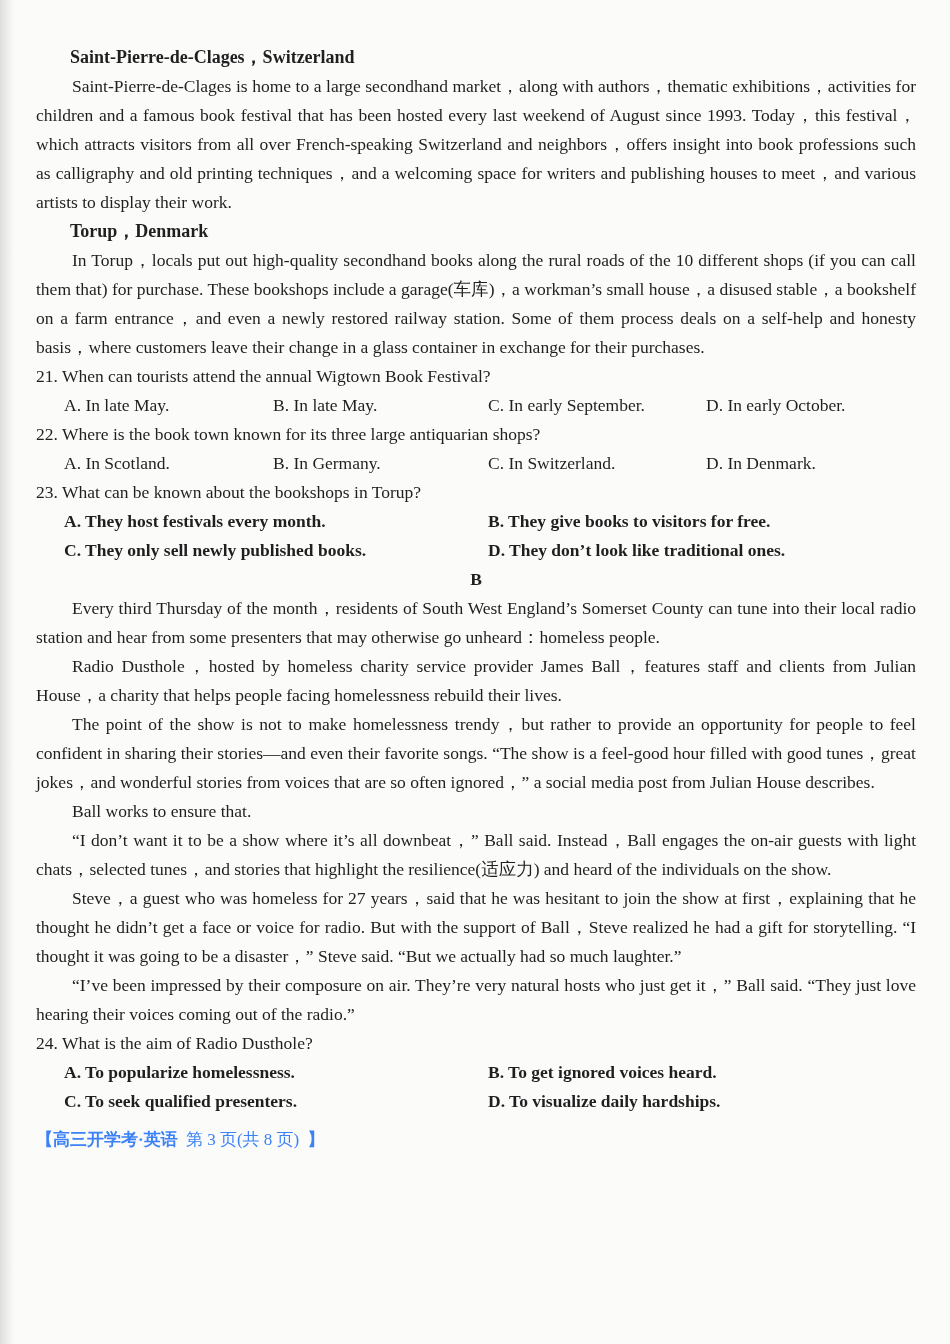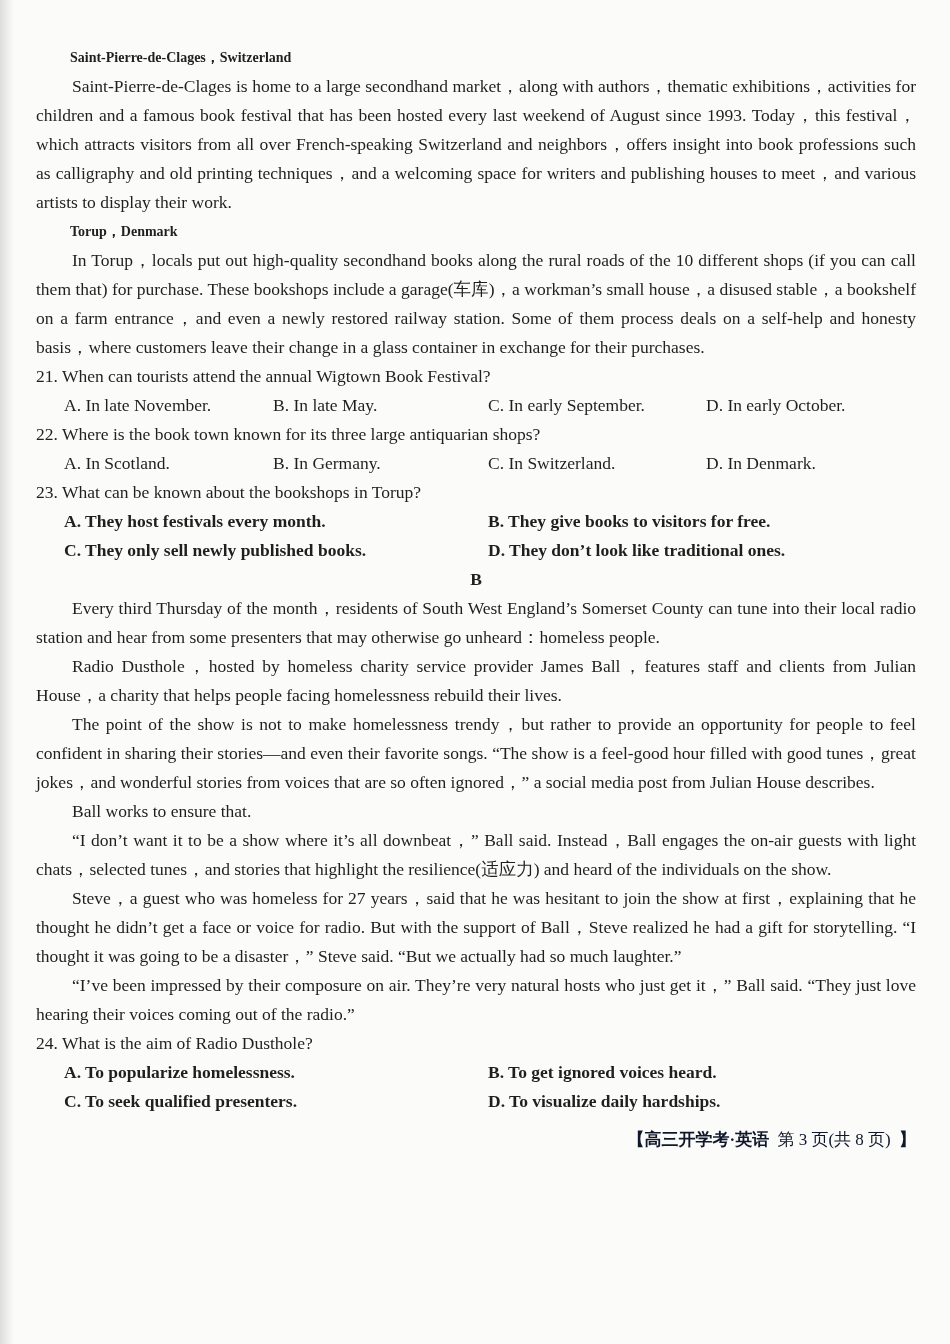--- a/index.html
+++ b/index.html
@@ -34,21 +34,21 @@
   }
   .para {
     margin: 0;
     text-align: justify;
     text-indent: 36px;
   }
   .sub-heading {
     margin: 0;
     font-weight: bold;
     text-indent: 34px;
-    font-size: 14px;
+    font-size: 18px;
     line-height: 29px;
   }
   .q-stem {
     margin: 0;
   }
   .opts {
     display: grid;
     padding-left: 28px;
   }
   .opts4 { grid-template-columns: 209px 215px 218px auto; }
@@ -56,43 +56,43 @@
   .opt { white-space: nowrap; }
   .section-label {
     margin: 0;
     text-align: center;
     font-weight: bold;
     font-size: 17.5px;
     line-height: 29px;
   }
   .footer {
     margin-top: 9px;
-    text-align: right;
+    text-align: left;
     font-size: 17px;
     line-height: 29px;
-    color: #0f172a;
+    color: #3b82f6;
   }
   .footer .bold { font-weight: bold; }
   .footer .mid { margin: 0 4px; }
 </style>
 </head>
 <body>
 
 <div class="page">
 
   <h3 class="sub-heading">Saint-Pierre-de-Clages，Switzerland</h3>
   <p class="para">Saint-Pierre-de-Clages is home to a large secondhand market，along with authors，thematic exhibitions，activities for children and a famous book festival that has been hosted every last weekend of August since 1993. Today，this festival，which attracts visitors from all over French-speaking Switzerland and neighbors，offers insight into book professions such as calligraphy and old printing techniques，and a welcoming space for writers and publishing houses to meet，and various artists to display their work.</p>
 
   <h3 class="sub-heading">Torup，Denmark</h3>
   <p class="para">In Torup，locals put out high-quality secondhand books along the rural roads of the 10 different shops (if you can call them that) for purchase. These bookshops include a garage(车库)，a workman’s small house，a disused stable，a bookshelf on a farm entrance，and even a newly restored railway station. Some of them process deals on a self-help and honesty basis，where customers leave their change in a glass container in exchange for their purchases.</p>
 
   <div>
     <p class="q-stem">21. When can tourists attend the annual Wigtown Book Festival?</p>
     <div class="opts opts4">
-      <span class="opt">A. In late November.</span>
+      <span class="opt">A. In late May.</span>
       <span class="opt">B. In late May.</span>
       <span class="opt">C. In early September.</span>
       <span class="opt">D. In early October.</span>
     </div>
   </div>
 
   <div>
     <p class="q-stem">22. Where is the book town known for its three large antiquarian shops?</p>
     <div class="opts opts4">
       <span class="opt">A. In Scotland.</span>

